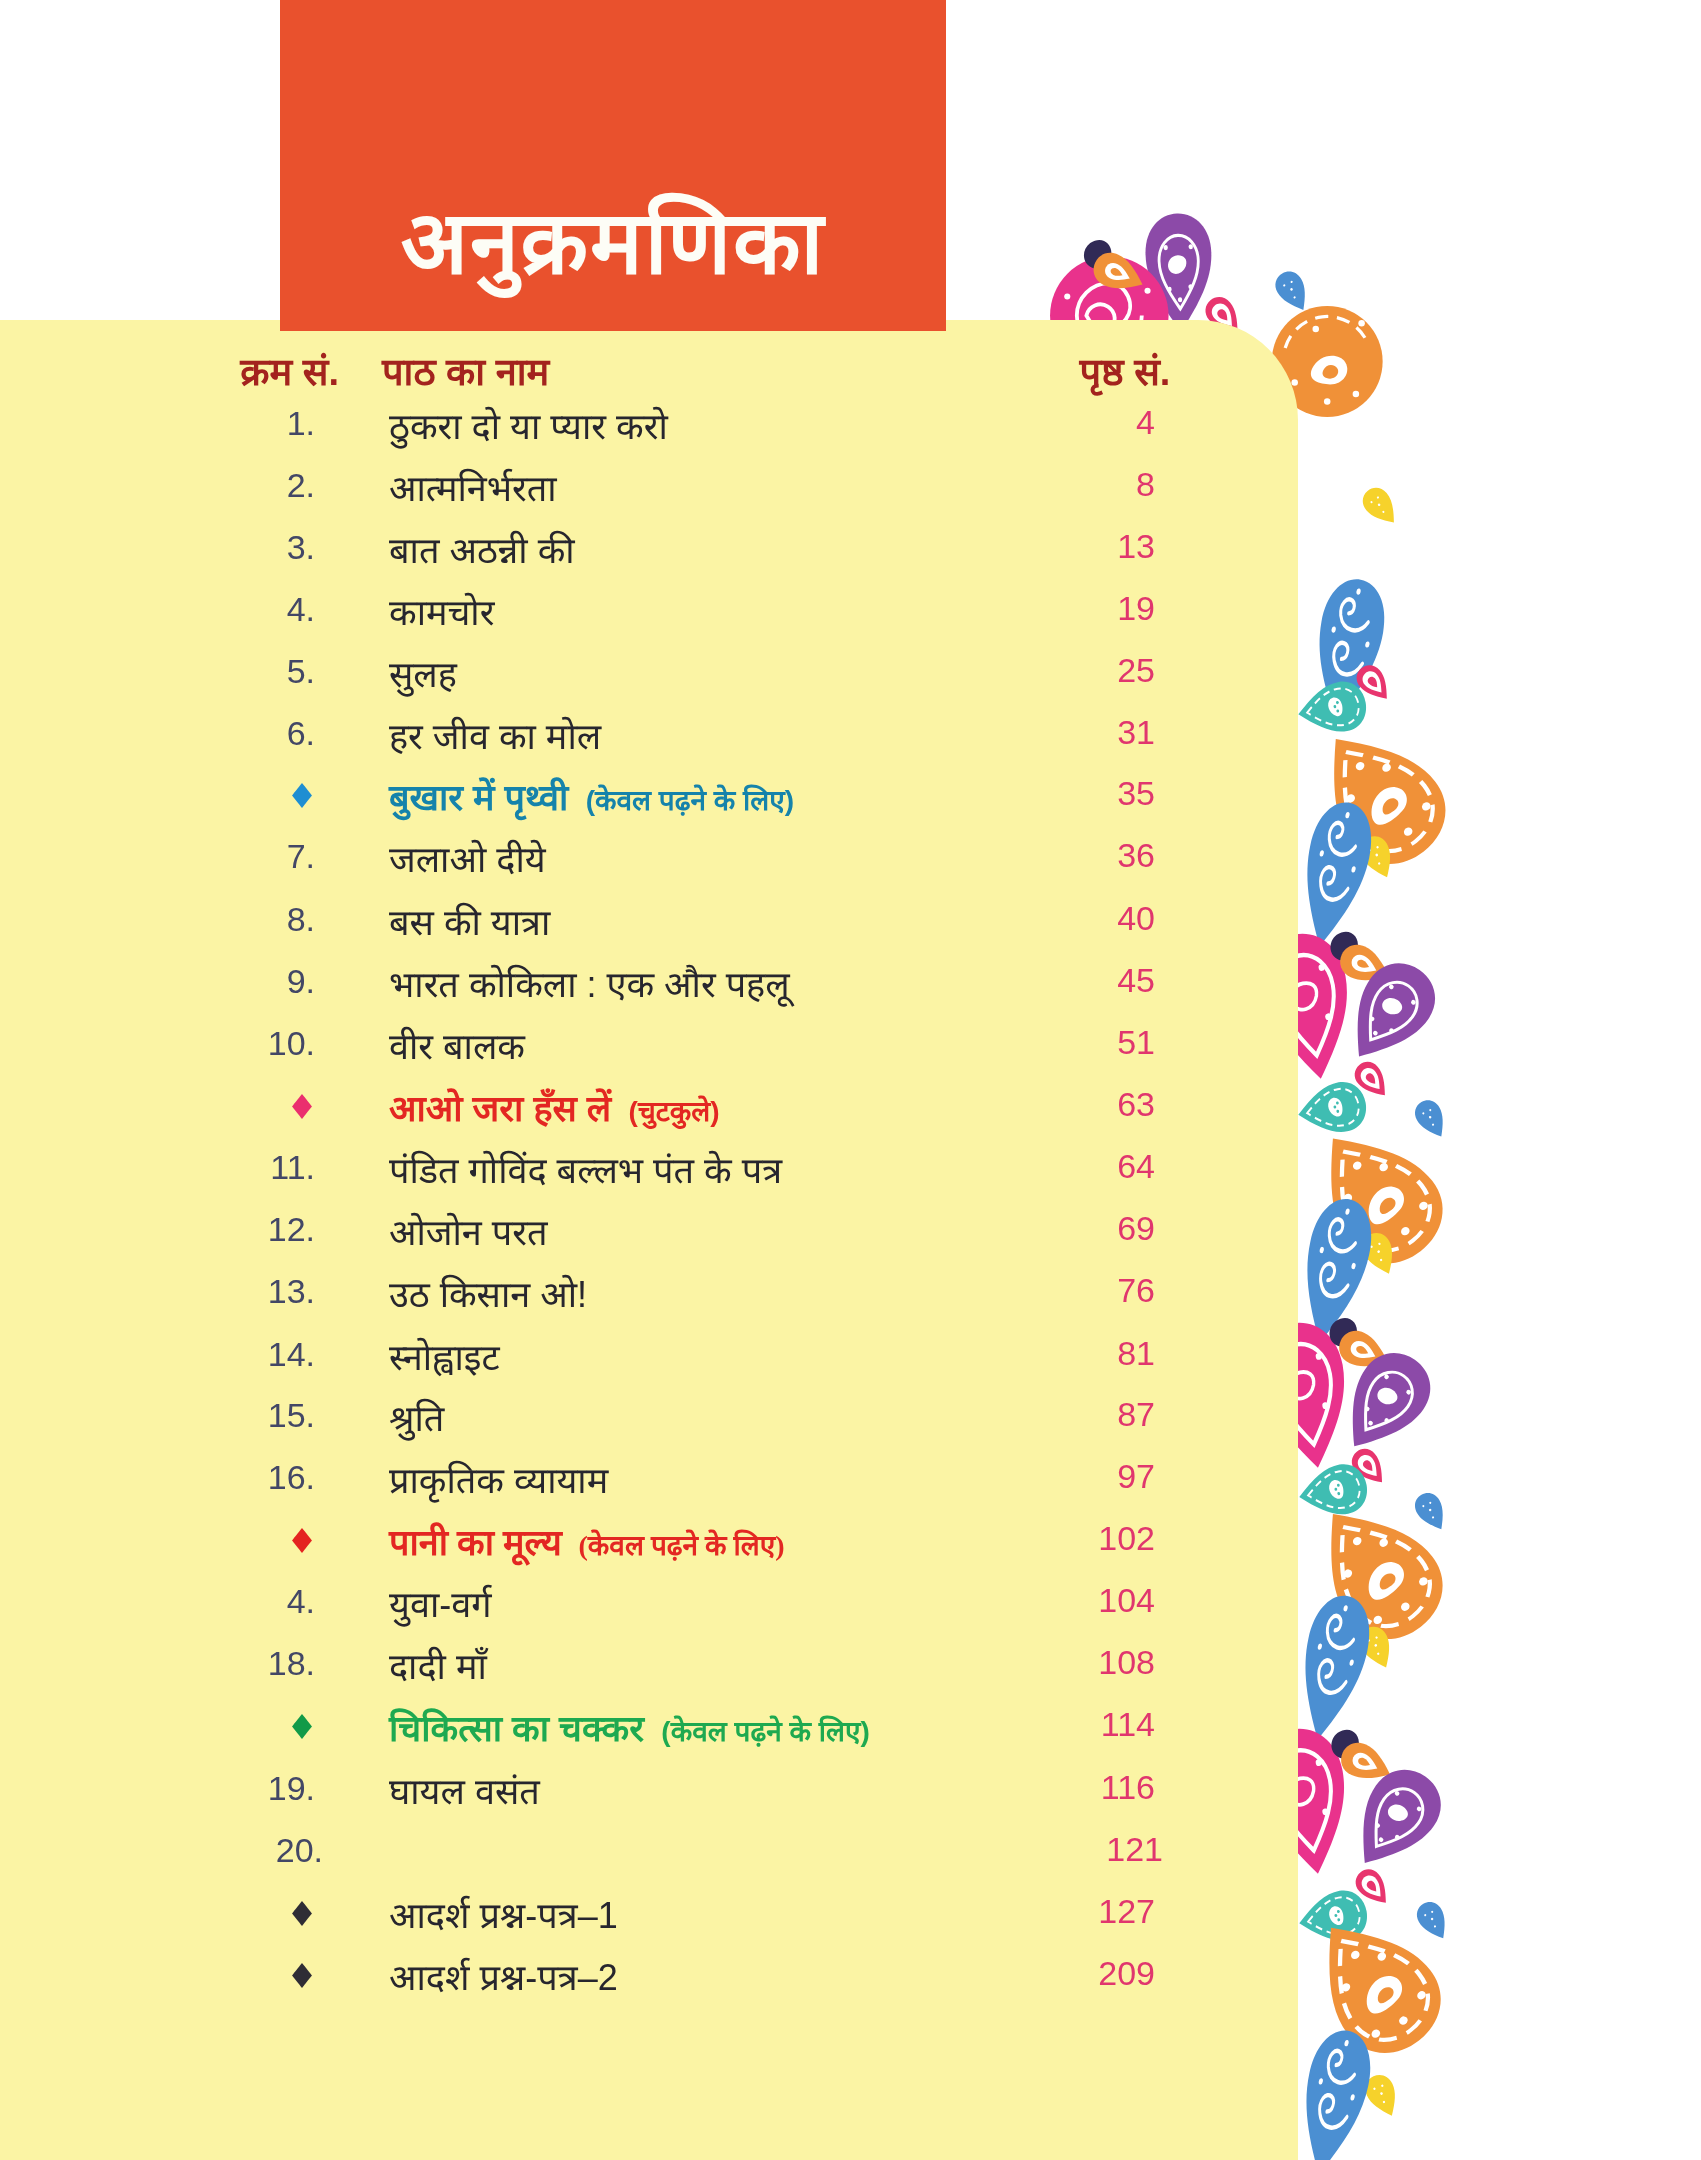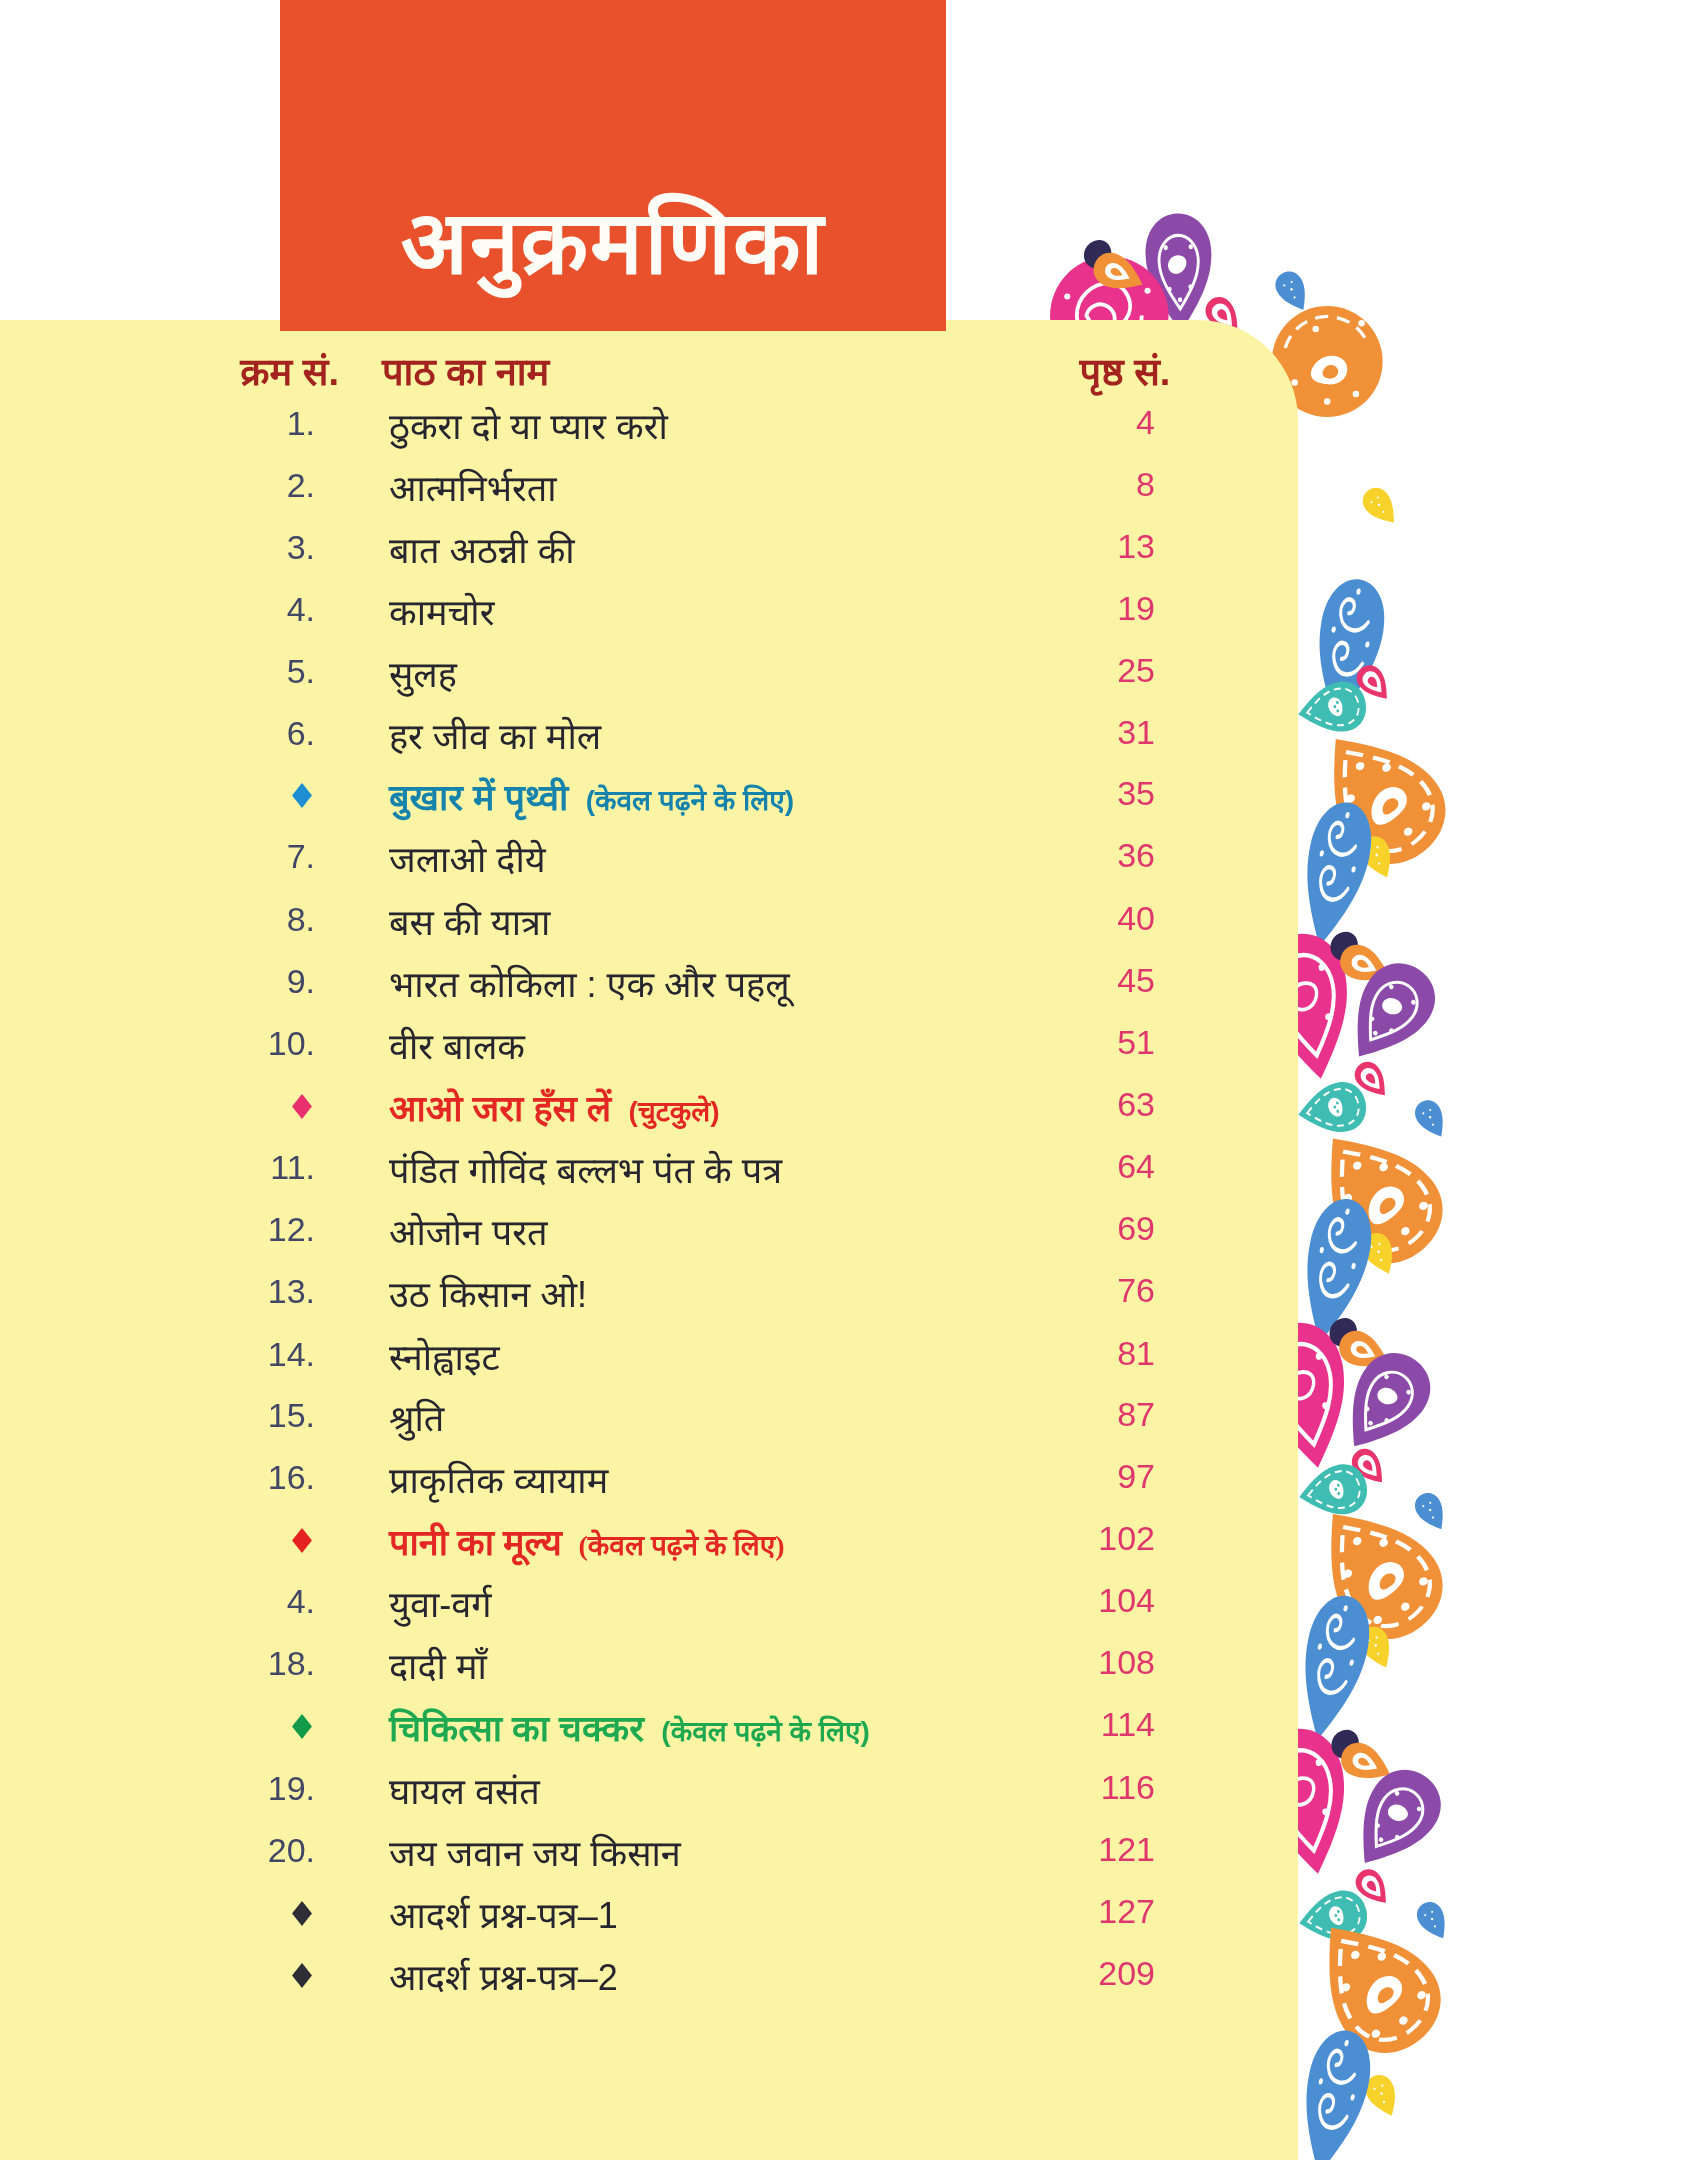--- a/index.html
+++ b/index.html
@@ -353,24 +353,23 @@
     <span class="diamond">◆</span>
     <span class="name">चिकित्सा का चक्कर<span class="note"> (केवल पढ़ने के लिए)</span></span>
     <span class="page">114</span>
   </div>
       <div class="row style-normal" style="top: 1766px;">
     <span class="serial">19.</span>
     <span class="diamond"></span>
     <span class="name">घायल वसंत<span class="note"></span></span>
     <span class="page">116</span>
   </div>
-      <div class="row style-normal" style="top: 1828px;">
+      <div class="row style-normal" style="top: 1828px; margin-left: 8px;">
     <span class="serial">20.</span>
     <span class="diamond"></span>
-    <span class="name">जय जवान जय किसान<span class="note"></span></span>
     <span class="page">121</span>
   </div>
       <div class="row style-dark" style="top: 1890px;">
     <span class="serial"></span>
     <span class="diamond">◆</span>
     <span class="name">आदर्श प्रश्न-पत्र–1<span class="note"></span></span>
     <span class="page">127</span>
   </div>
       <div class="row style-dark" style="top: 1952px;">
     <span class="serial"></span>

